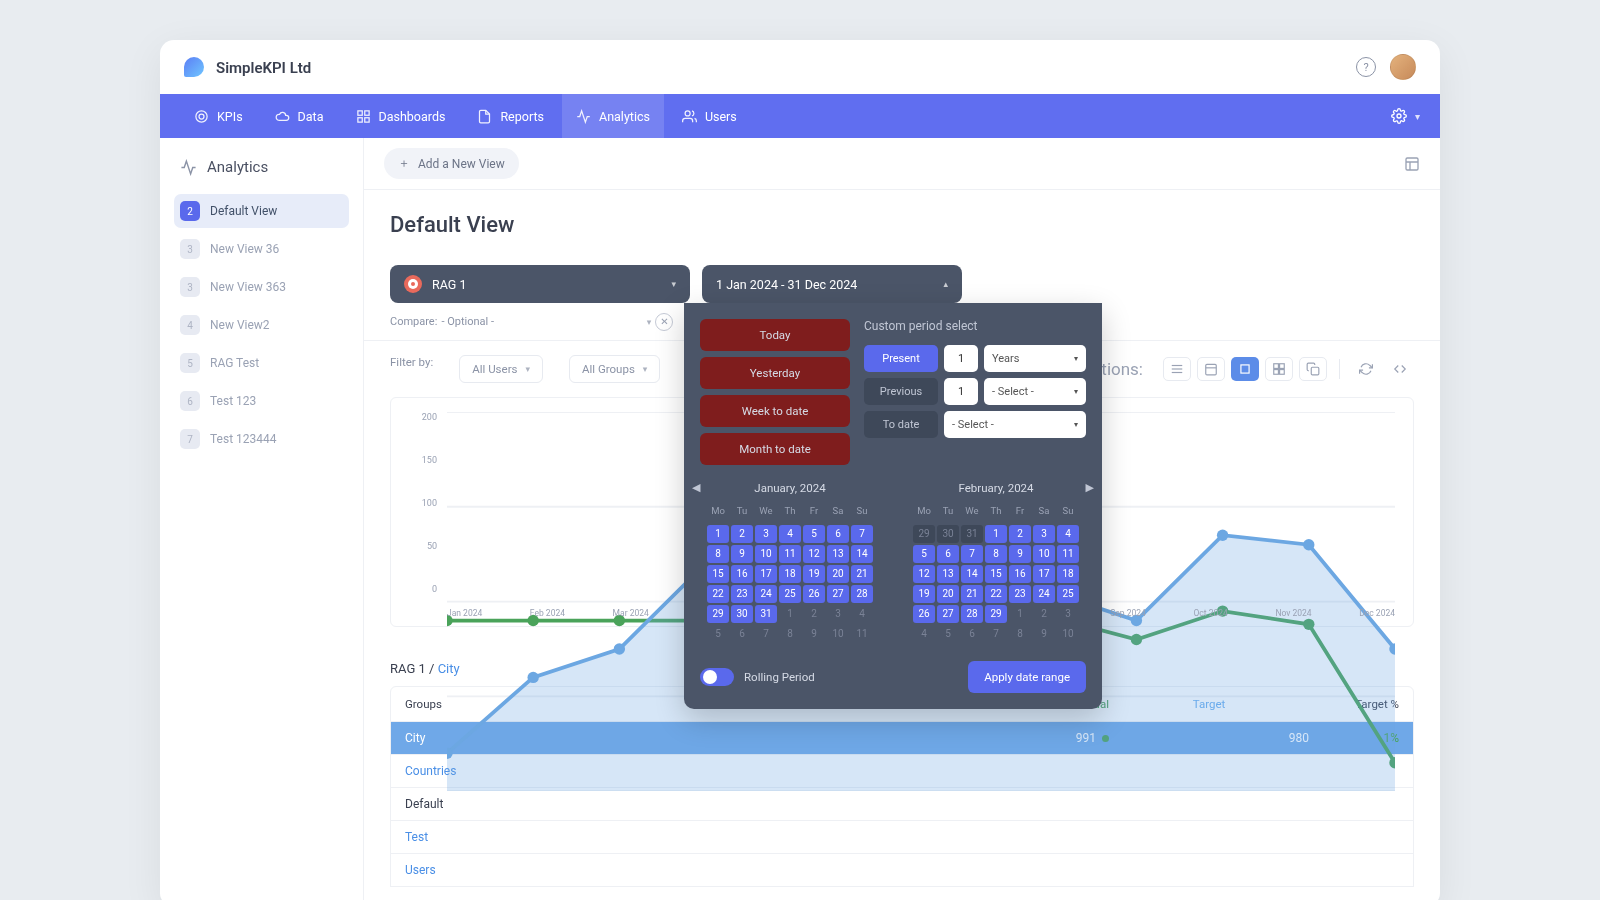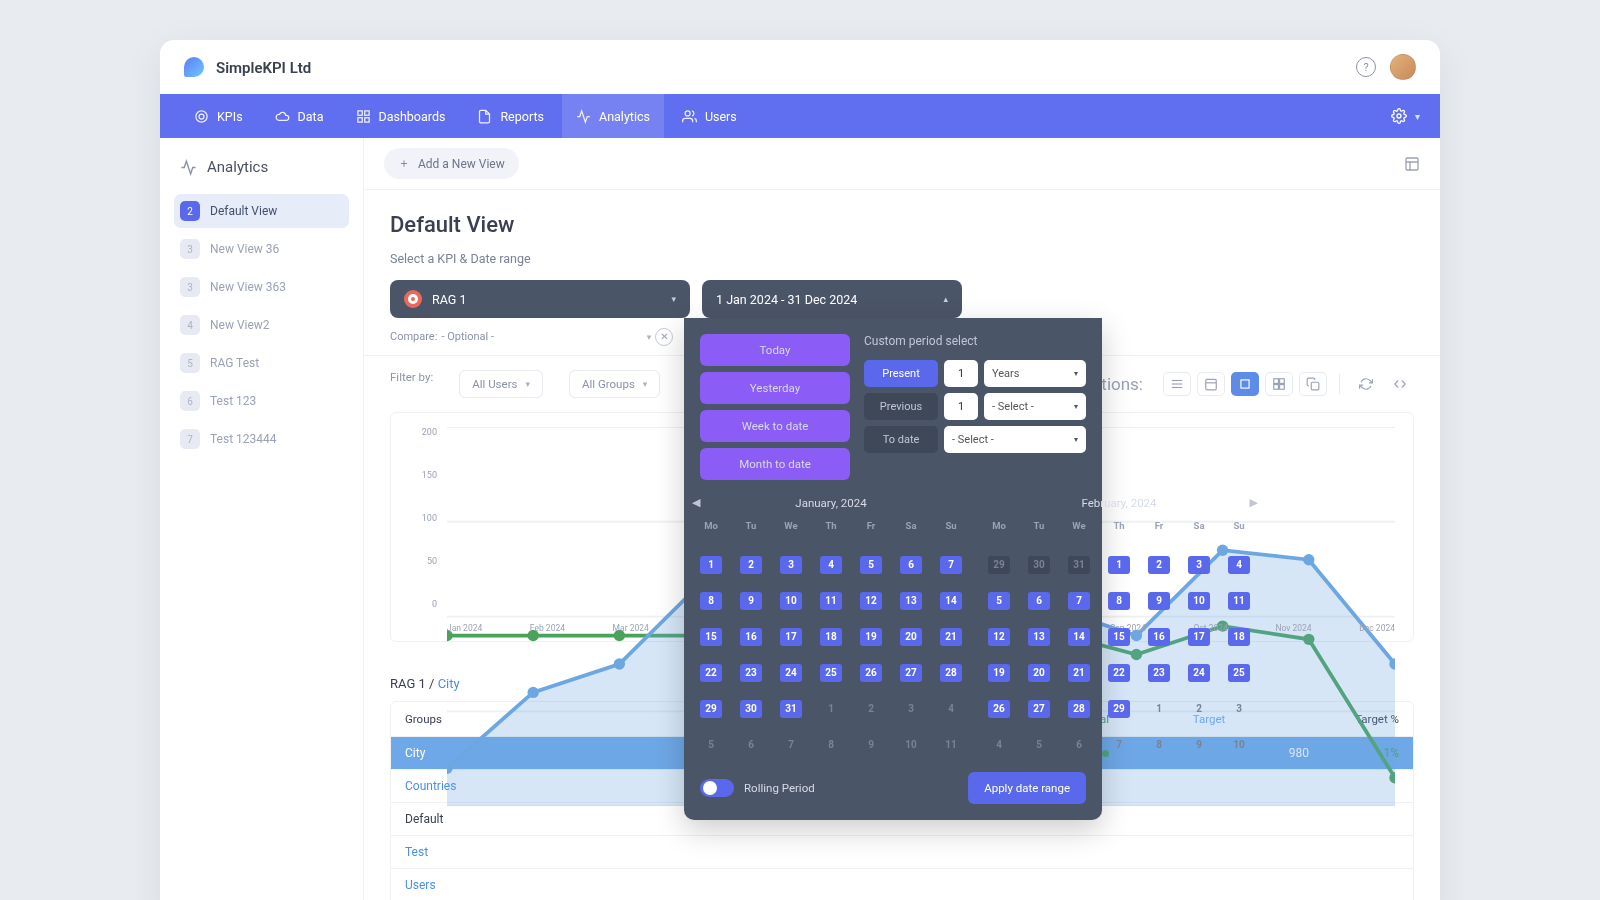--- a/index.html
+++ b/index.html
@@ -92,37 +92,37 @@
 .tbl-row.selected { background: #6fa8e8; color: #fff; }
 .tbl-row .col-actual, .tbl-row .col-target, .tbl-row .col-pct { text-align: right; }
 .dot-green { display: inline-block; width: 7px; height: 7px; background: #4aa35a; border-radius: 50%; margin-left: 6px; vertical-align: middle; }
 .grp-link { color: #4a8fe6; cursor: pointer; }
 .grp-link.muted { color: #3a4050; }
 
 
 .date-popover { position: absolute; top: 100%; left: 320px; width: 418px; background: #4b5568; color: #d6dbe6; border-radius: 0 0 10px 10px; padding: 16px; z-index: 50; box-shadow: 0 10px 30px rgba(0,0,0,0.2); }
 .dp-top { display: flex; gap: 14px; margin-bottom: 16px; }
 .quick-list { display: flex; flex-direction: column; gap: 6px; width: 150px; }
-.quick-btn { background: #8b5cf6; border-radius: 6px; padding: 9px 0; text-align: center; font-size: 11.5px; cursor: pointer; }
+.quick-btn { background: #7f1d1d; border-radius: 6px; padding: 9px 0; text-align: center; font-size: 11.5px; cursor: pointer; }
 .custom-col { flex: 1; }
 .custom-title { font-size: 12px; color: #c0c6d4; margin-bottom: 12px; }
 .custom-row { display: flex; gap: 6px; margin-bottom: 6px; }
 .tag { background: #3e4859; color: #c0c6d4; border-radius: 5px; padding: 7px 10px; font-size: 11px; width: 74px; text-align: center; cursor: pointer; }
 .tag.active { background: #5a69ec; color: #fff; }
 .num-in { width: 34px; background: #fff; color: #333; border-radius: 5px; text-align: center; font-size: 11px; display: flex; align-items: center; justify-content: center; }
 .sel-in { flex: 1; background: #fff; color: #555; border-radius: 5px; font-size: 11px; display: flex; align-items: center; justify-content: space-between; padding: 0 8px; cursor: pointer; }
 .sel-in .tri { font-size: 8px; }
 
 .cal-row { display: flex; gap: 26px; }
 .cal { flex: 1; }
 .cal-head { display: flex; align-items: center; justify-content: center; margin-bottom: 10px; font-size: 11.5px; position: relative; }
 .cal-nav { position: absolute; top: 0; font-size: 11px; cursor: pointer; color: #c0c6d4; }
 .cal-nav.left { left: -8px; }
 .cal-nav.right { right: -8px; }
-.cal-grid { display: grid; grid-template-columns: repeat(7, 22px); grid-auto-rows: 18px; gap: 18px; justify-content: center; font-weight: bold; }
+.cal-grid { display: grid; grid-template-columns: repeat(7, 22px); grid-auto-rows: 18px; gap: 2px; justify-content: center; }
 .dow { font-size: 9.5px; color: #9aa2b4; text-align: center; }
 .day { font-size: 10px; text-align: center; line-height: 18px; border-radius: 3px; cursor: pointer; }
 .day.sel { background: #5a69ec; color: #fff; }
 .day.dim { color: #7a8296; }
 .day.dim.selbg { background: #3e4859; }
 
 .dp-bottom { display: flex; align-items: center; justify-content: space-between; margin-top: 18px; }
 .toggle-wrap { display: flex; align-items: center; gap: 10px; font-size: 11.5px; }
 .toggle { width: 34px; height: 18px; background: #5a69ec; border-radius: 10px; position: relative; cursor: pointer; }
 .toggle:after { content: ''; position: absolute; width: 14px; height: 14px; background: #fff; border-radius: 50%; top: 2px; left: 3px; }
@@ -251,21 +251,20 @@
         </div>
         <svg class="grid-icon" viewBox="0 0 24 24" fill="none" stroke="currentColor" stroke-width="2">
             <rect x="3" y="3" width="18" height="18" rx="2"></rect>
             <line x1="3" y1="9" x2="21" y2="9"></line>
             <line x1="9" y1="21" x2="9" y2="9"></line>
           </svg>
       </div>
 
       <div class="page-head">
         <div class="page-title">Default View</div>
-        <div class="page-sub">Select a KPI &amp; Date range</div>
       </div>
 
       <div class="selectors">
         <div class="dark-select kpi-select">
           <div style="display:flex;align-items:center;gap:10px;">
             <div class="target-icon"></div>
             <span>RAG 1</span>
           </div>
           <span class="sel-chev">▾</span>
         </div>

